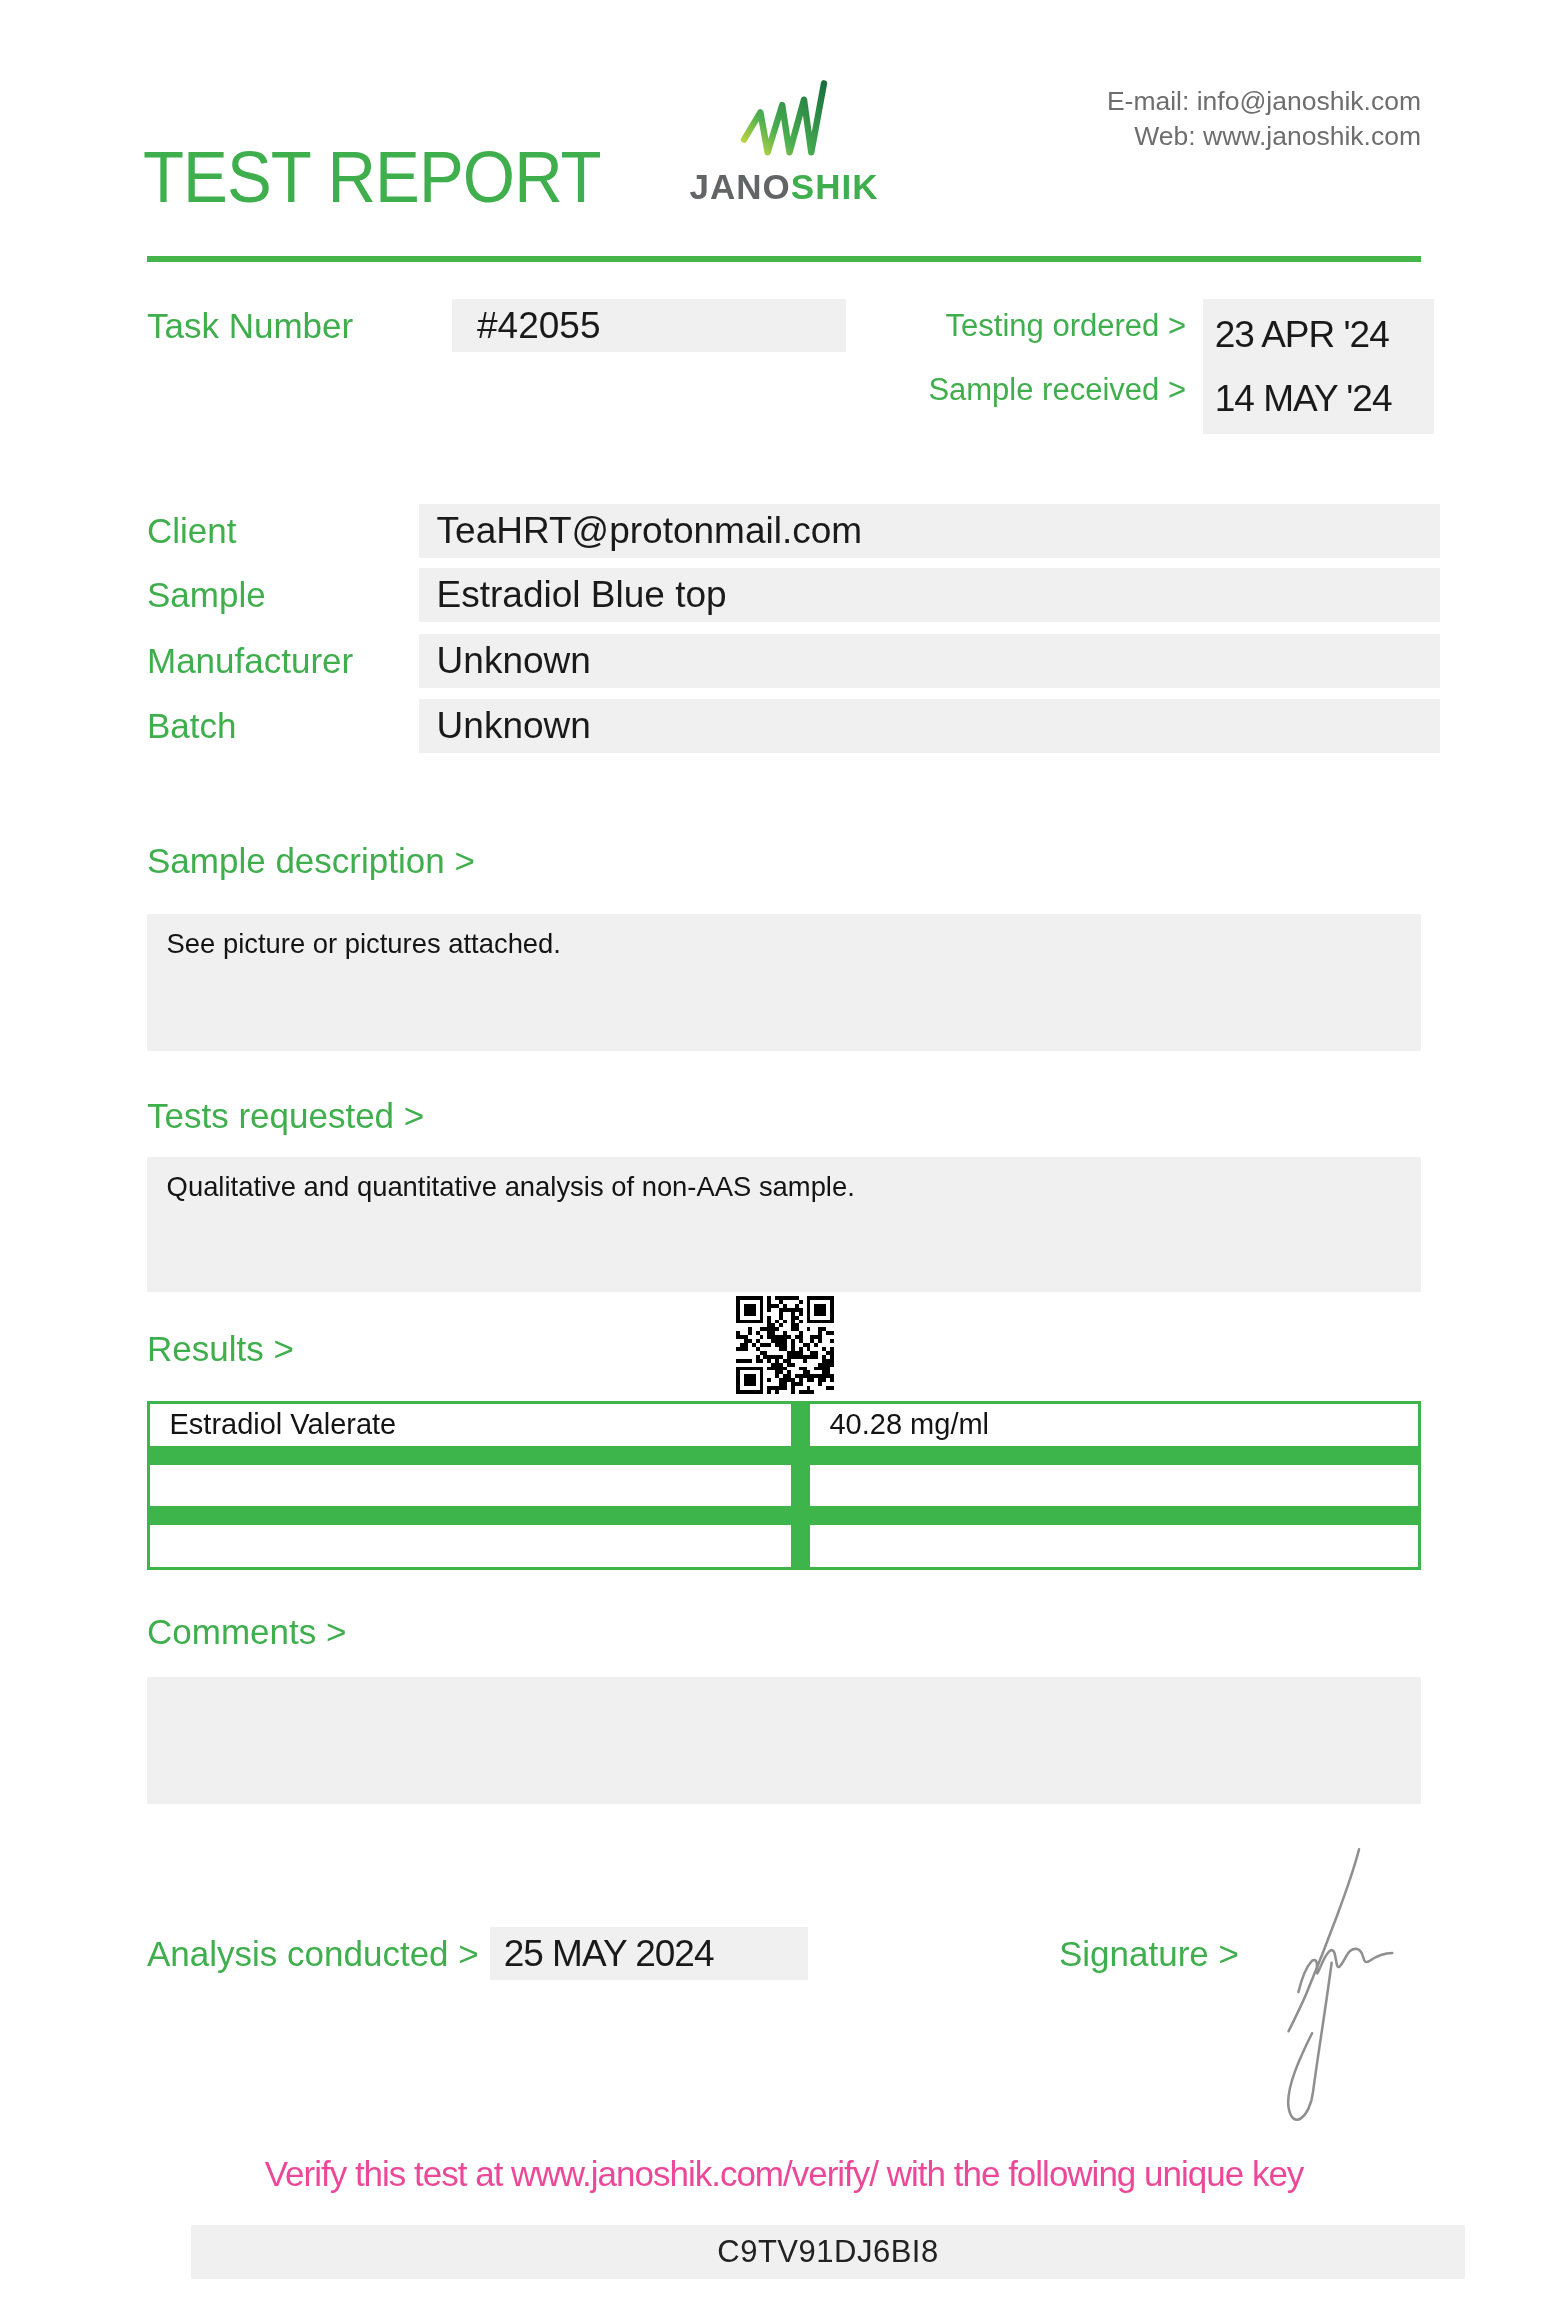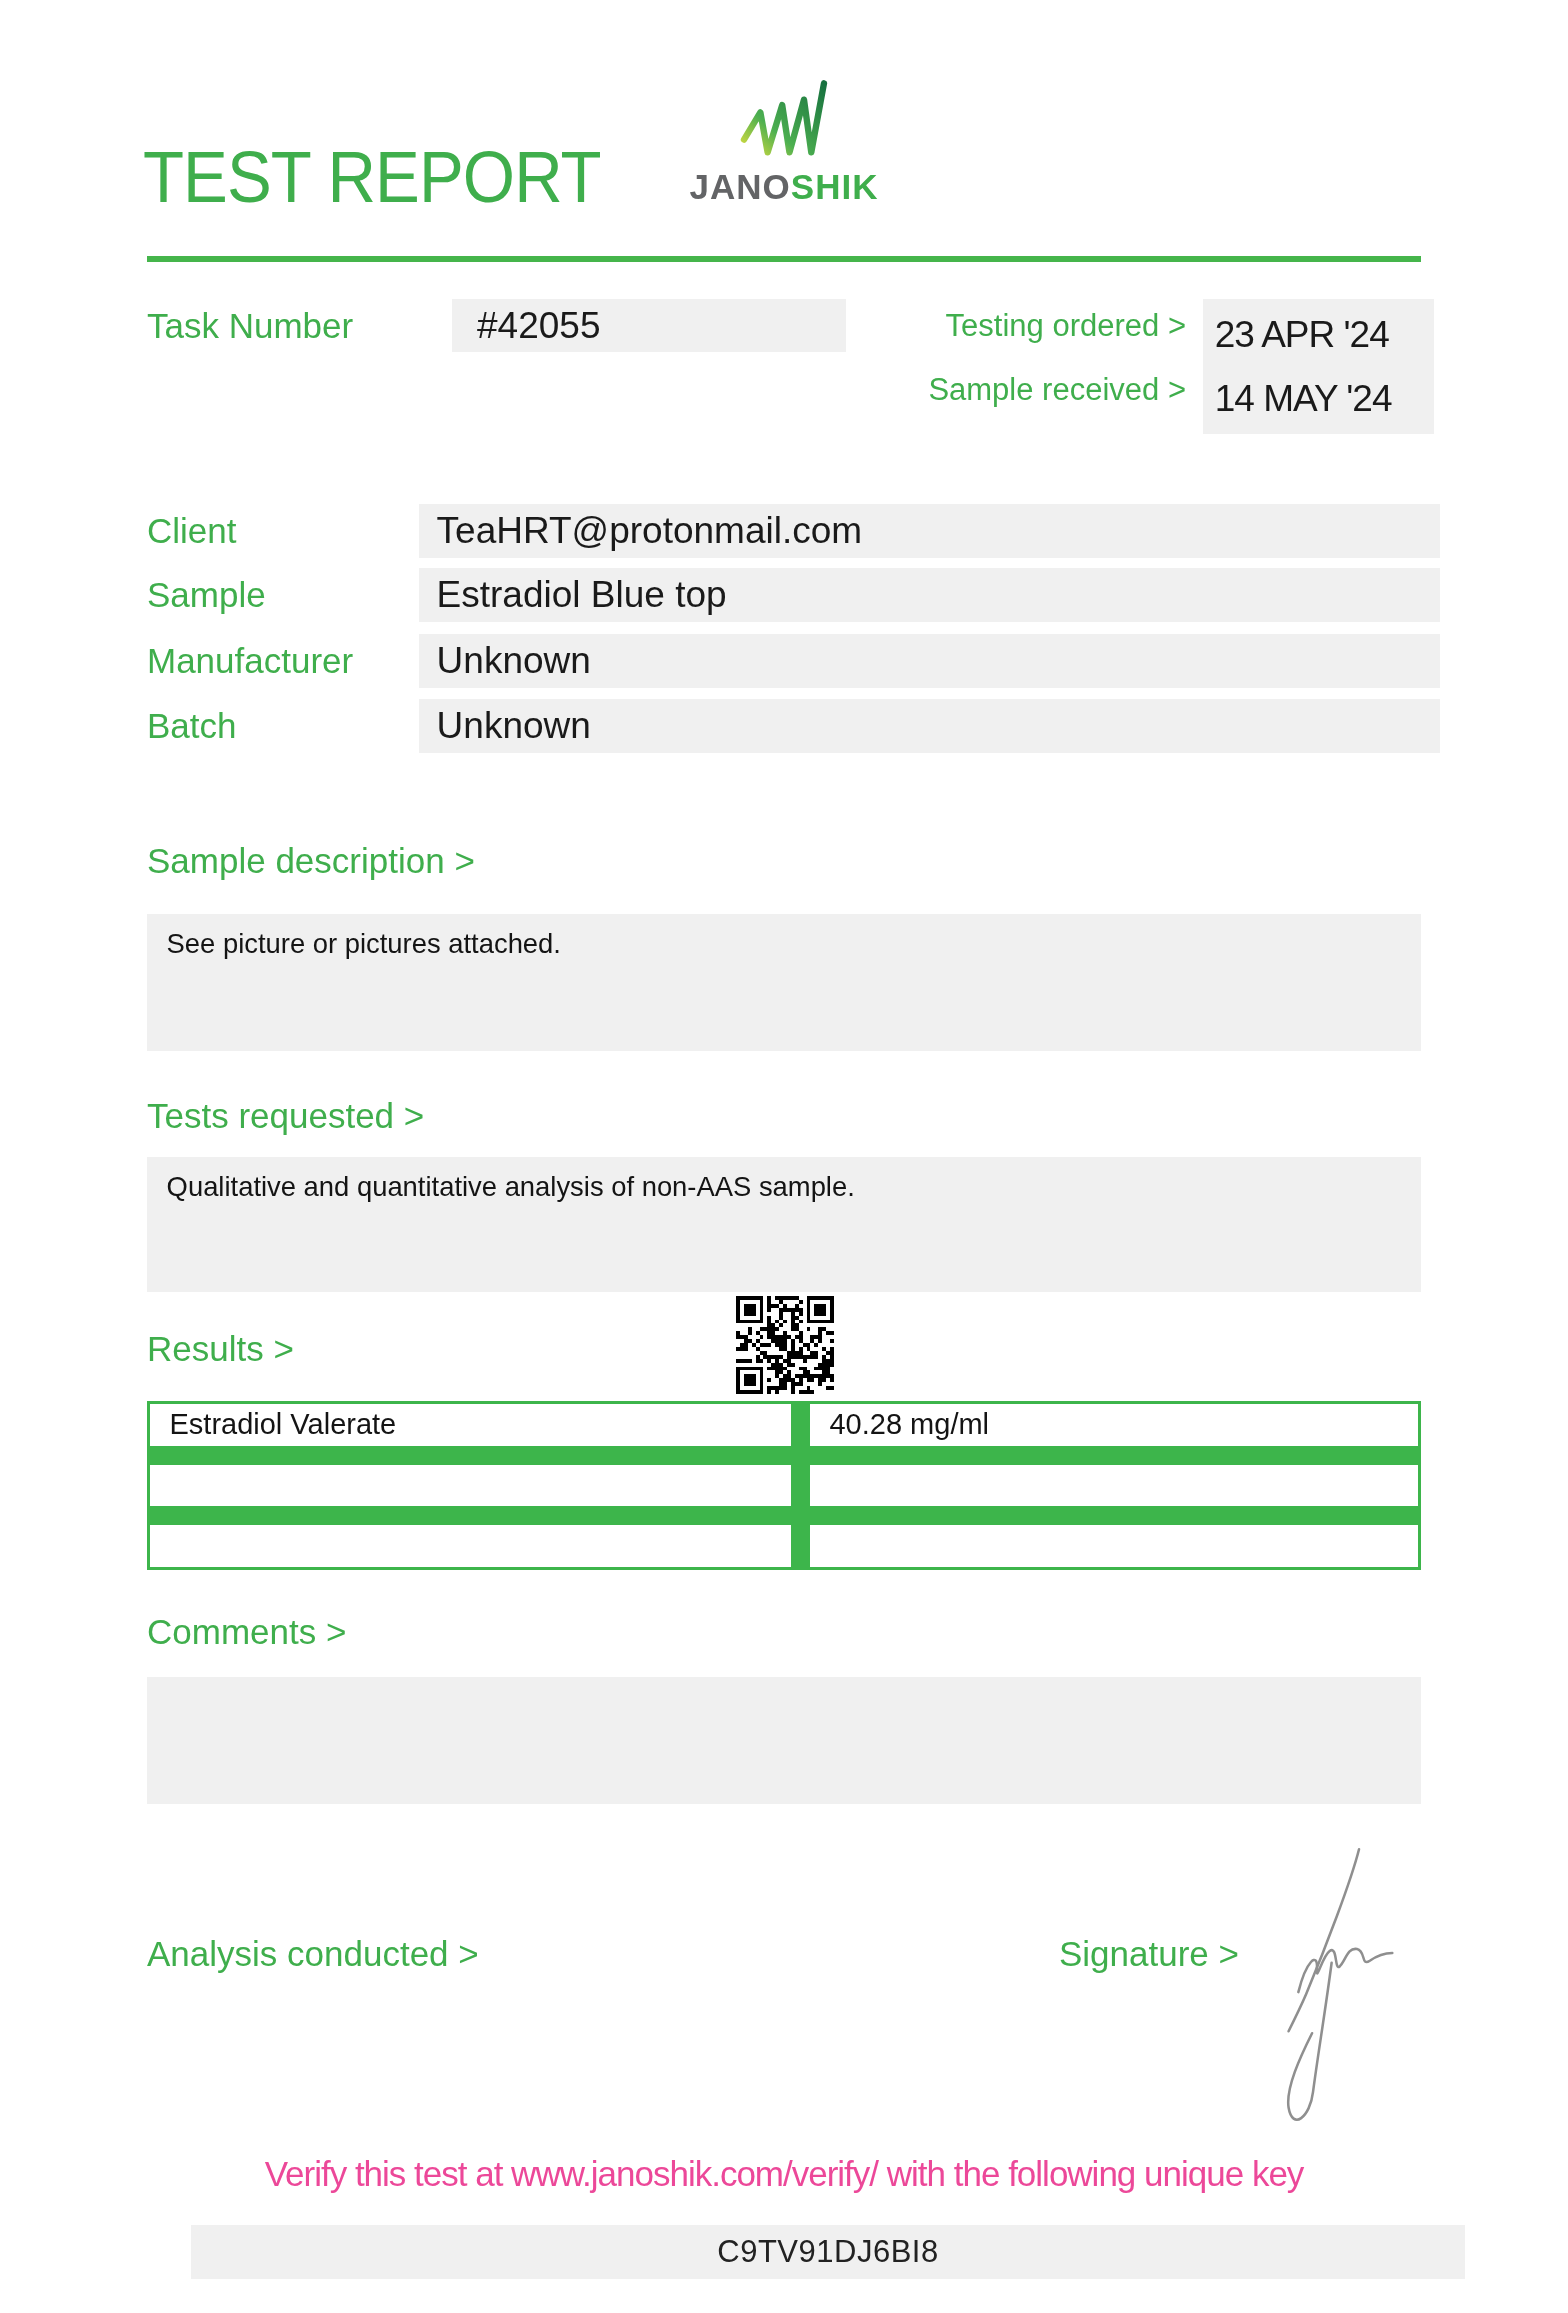--- a/index.html
+++ b/index.html
@@ -77,20 +77,30 @@
           <stop offset="1" stop-color="#17713f"></stop>
         </linearGradient>
       </defs>
       <path d="M6 70 L24 40 L32 84 L48 32 L56 84 L72 26 L80 84 L94 8" fill="none" stroke="url(#lg)" stroke-width="7" stroke-linecap="round" stroke-linejoin="round"></path>
     </svg>
     <div class="logo-word">
       <span class="jano">JANO</span><span class="shik">SHIK</span>
     </div>
   </div>
 
+  <div class="abs contact">
+    <div>
+      <span>E-mail:</span>
+      <span>info@janoshik.com</span>
+    </div>
+    <div>
+      <span>Web:</span>
+      <span>www.janoshik.com</span>
+    </div>
+  </div>
 
   <div class="abs rule"></div>
 
   <div class="abs lbl vcenter task-label">Task Number</div>
   <div class="abs box vcenter task-box">
     <span class="val">#42055</span>
   </div>
   <div class="abs lbl-sm vcenter ordered-label">Testing ordered &gt;</div>
   <div class="abs box vcenter date-box">
     <span class="val">23 APR '24</span>
@@ -375,20 +385,23 @@
     <div class="rcell"></div>
     <div class="rcell"></div>
   </div>
 
   <div class="abs sec-h" style="top:1612px">Comments &gt;</div>
   <div class="abs box fill-box comments-box">
     <div class="inner"></div>
   </div>
 
   <div class="abs lbl vcenter analysis-label">Analysis conducted &gt;</div>
+  <div class="abs box vcenter analysis-box">
+    <span class="val">25 MAY 2024</span>
+  </div>
   <div class="abs lbl vcenter sig-label">Signature &gt;</div>
 
   <svg class="abs sig-img" width="137" height="304" viewBox="0 0 140 310">
     <g fill="none" stroke="#8f8f8f" stroke-width="2.6" stroke-linecap="round">
       <path d="M92 4 C84 36 58 104 38 152 C32 166 24 182 20 190"></path>
       <path d="M30 150 C38 118 50 108 49 126 C48 142 54 114 62 108 C70 102 67 128 72 124 C78 119 80 104 90 106 C99 108 94 124 103 118 C110 113 118 110 126 110"></path>
       <path d="M64 120 C58 166 50 214 45 252 C42 278 24 292 20 268 C17 248 32 216 44 192"></path>
     </g>
   </svg>
 

